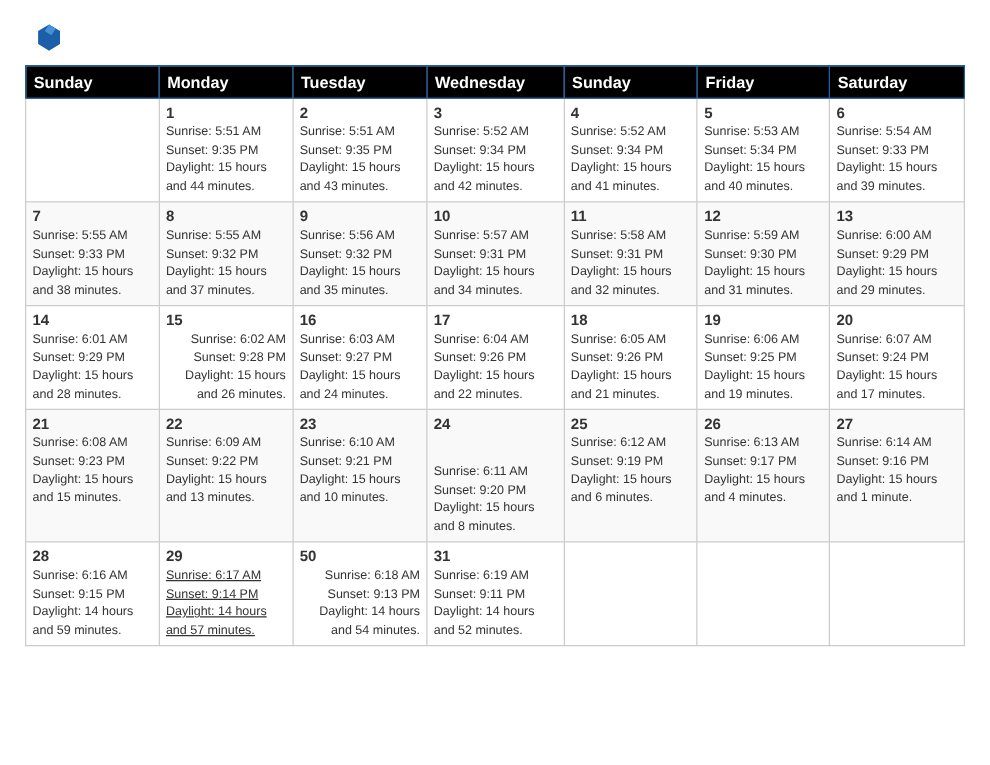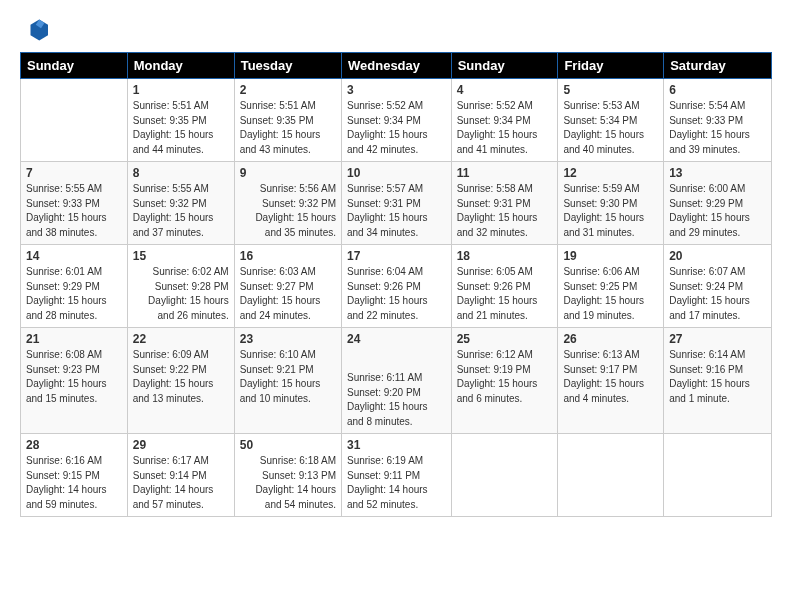--- a/index.html
+++ b/index.html
@@ -181,21 +181,21 @@
           </td>
           <td>
             <span class="day-number">8</span>
             <div class="day-info" style="white-space: pre-line;">Sunrise: 5:55 AM
 Sunset: 9:32 PM
 Daylight: 15 hours
 and 37 minutes.</div>
           </td>
           <td>
             <span class="day-number">9</span>
-            <div class="day-info" style="white-space: pre-line; text-align: right;">Sunrise: 5:56 AM
+            <div class="day-info" style="white-space: pre-line;">Sunrise: 5:56 AM
 Sunset: 9:32 PM
 Daylight: 15 hours
 and 35 minutes.</div>
           </td>
           <td>
             <span class="day-number">10</span>
             <div class="day-info" style="white-space: pre-line;">Sunrise: 5:57 AM
 Sunset: 9:31 PM
 Daylight: 15 hours
 and 34 minutes.</div>
@@ -327,21 +327,21 @@
         <tr>
           <td>
             <span class="day-number">28</span>
             <div class="day-info" style="white-space: pre-line;">Sunrise: 6:16 AM
 Sunset: 9:15 PM
 Daylight: 14 hours
 and 59 minutes.</div>
           </td>
           <td>
             <span class="day-number">29</span>
-            <div class="day-info" style="white-space: pre-line;">Sunrise: 6:17 AM
+            <div class="day-info" style="white-space: pre-line; text-decoration: underline;">Sunrise: 6:17 AM
 Sunset: 9:14 PM
 Daylight: 14 hours
 and 57 minutes.</div>
           </td>
           <td>
             <span class="day-number">50</span>
             <div class="day-info" style="white-space: pre-line; text-align: right;">Sunrise: 6:18 AM
 Sunset: 9:13 PM
 Daylight: 14 hours
 and 54 minutes.</div>

